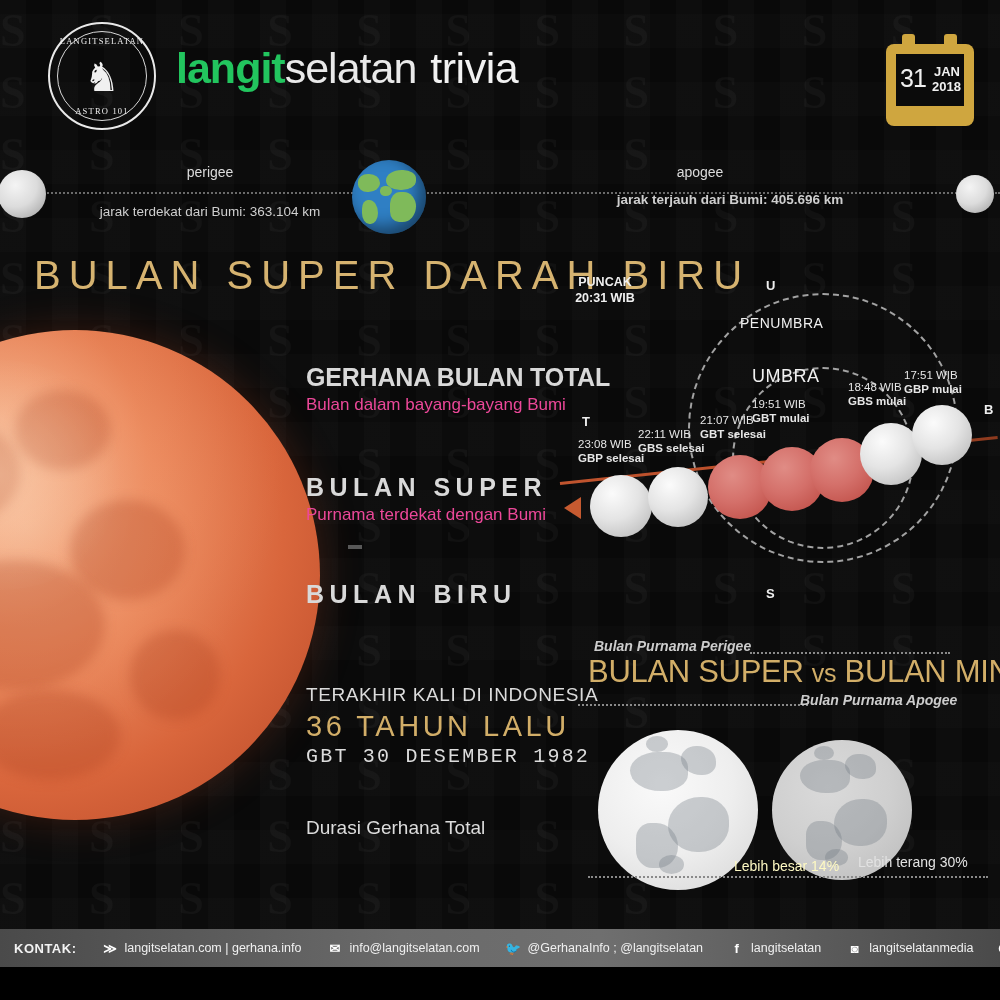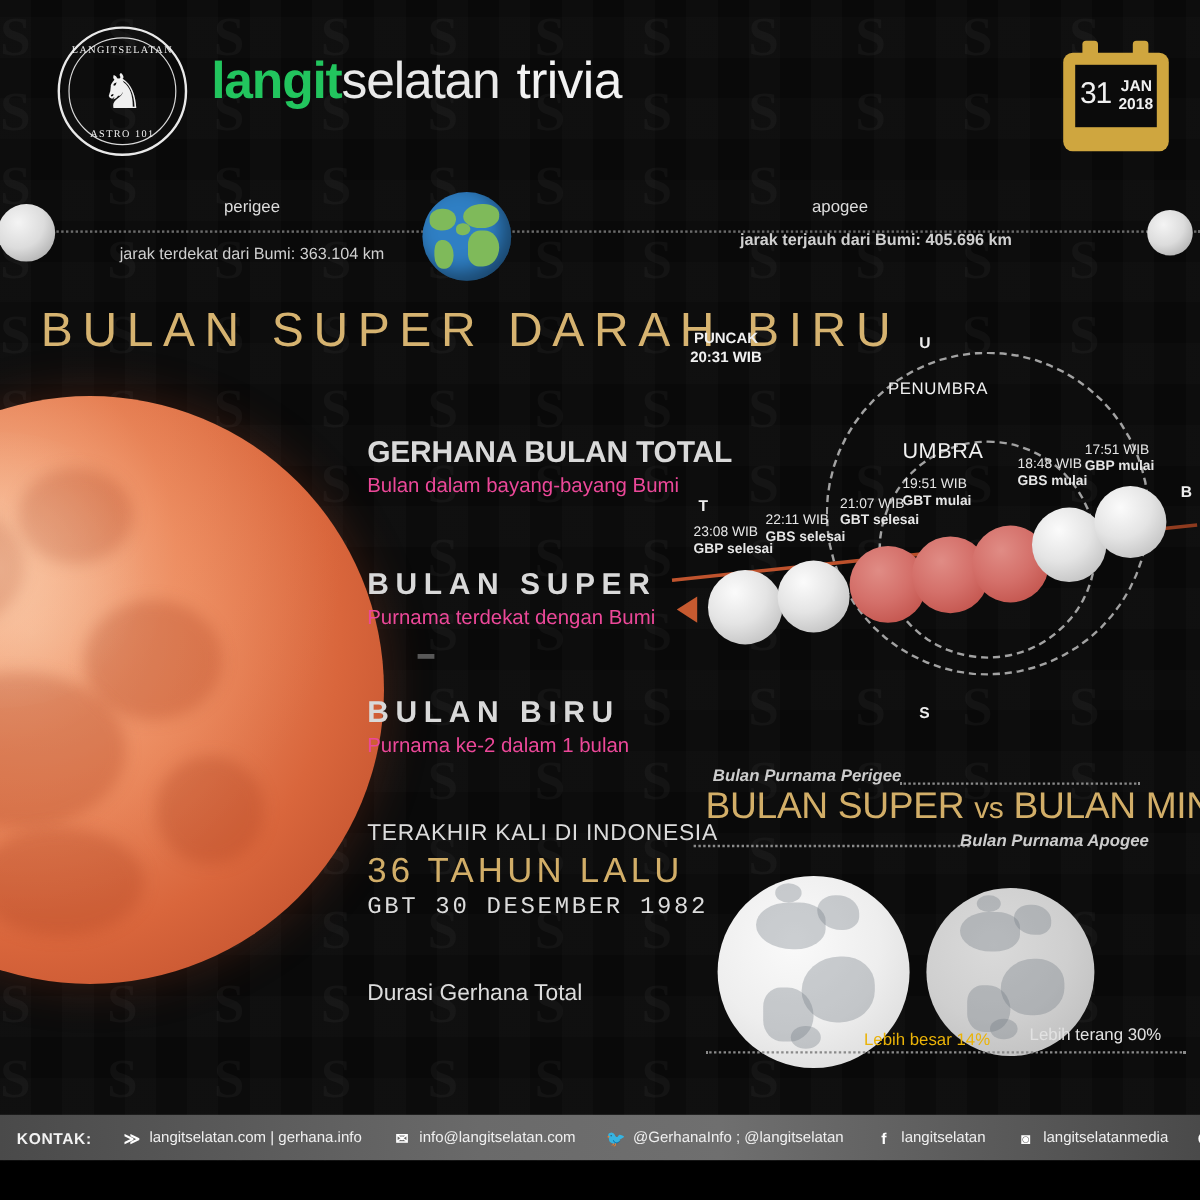--- a/index.html
+++ b/index.html
@@ -244,21 +244,21 @@
   .cmp-moon .r2{ left:52%; top:10%; width:22%; height:18%; border-radius:45% 55% 40% 60%;}
   .cmp-moon .r3{ left:44%; top:42%; width:38%; height:34%; border-radius:55% 45% 50% 50%;}
   .cmp-moon .r4{ left:24%; top:58%; width:26%; height:28%; border-radius:40% 60% 55% 45%;}
   .cmp-moon .r5{ left:38%; top:78%; width:16%; height:12%; border-radius:50%;}
   .cmp-moon .r6{ left:30%; top:4%;  width:14%; height:10%; border-radius:50%;}
 
   #cmp-rule-a{
     position:absolute; left:28px; top:246px; width:400px; height:0;
     border-top:2px dotted #8a8a8a;
   }
-  #cap-besar { position:absolute; left:160px; top:228px; color:#eab308; font-size:14px; white-space:nowrap;}
+  #cap-besar { position:absolute; left:174px; top:228px; color:#fef9c3; font-size:14px; white-space:nowrap;}
   #cap-terang{ position:absolute; left:298px; top:224px; color:#e2e2e2; font-size:14px; white-space:nowrap;}
 
   
   #footer{
     left:0; top:929px; width:1000px; height:38px;
     background:linear-gradient(90deg,#4a4a4a 0%, #6a6a6a 40%, #6f6f6f 60%, #4a4a4a 100%);
     display:flex; align-items:center;
   }
   #footer .kontak{
     color:#f2f2f2; font-weight:bold; font-size:13px; letter-spacing:.5px;
@@ -362,21 +362,20 @@
 
 <div class="layer blk" id="blk-super">
   <div class="fact-h2">BULAN SUPER</div>
   <div class="fact-sub">Purnama terdekat dengan Bumi</div>
 </div>
 
 <div class="layer" id="mini-dash"></div>
 
 <div class="layer blk" id="blk-biru">
   <div class="fact-h2">BULAN BIRU</div>
-  <div class="fact-sub">Purnama ke-2 dalam 1 bulan</div>
 </div>
 
 <div class="layer" id="blk-last">
   <div class="l1">TERAKHIR KALI DI INDONESIA</div>
   <div class="l2">36 TAHUN LALU</div>
   <div class="l3">GBT 30 DESEMBER 1982</div>
 </div>
 
 <div class="layer" id="blk-dur">
   <div class="l1">Durasi Gerhana Total</div>

